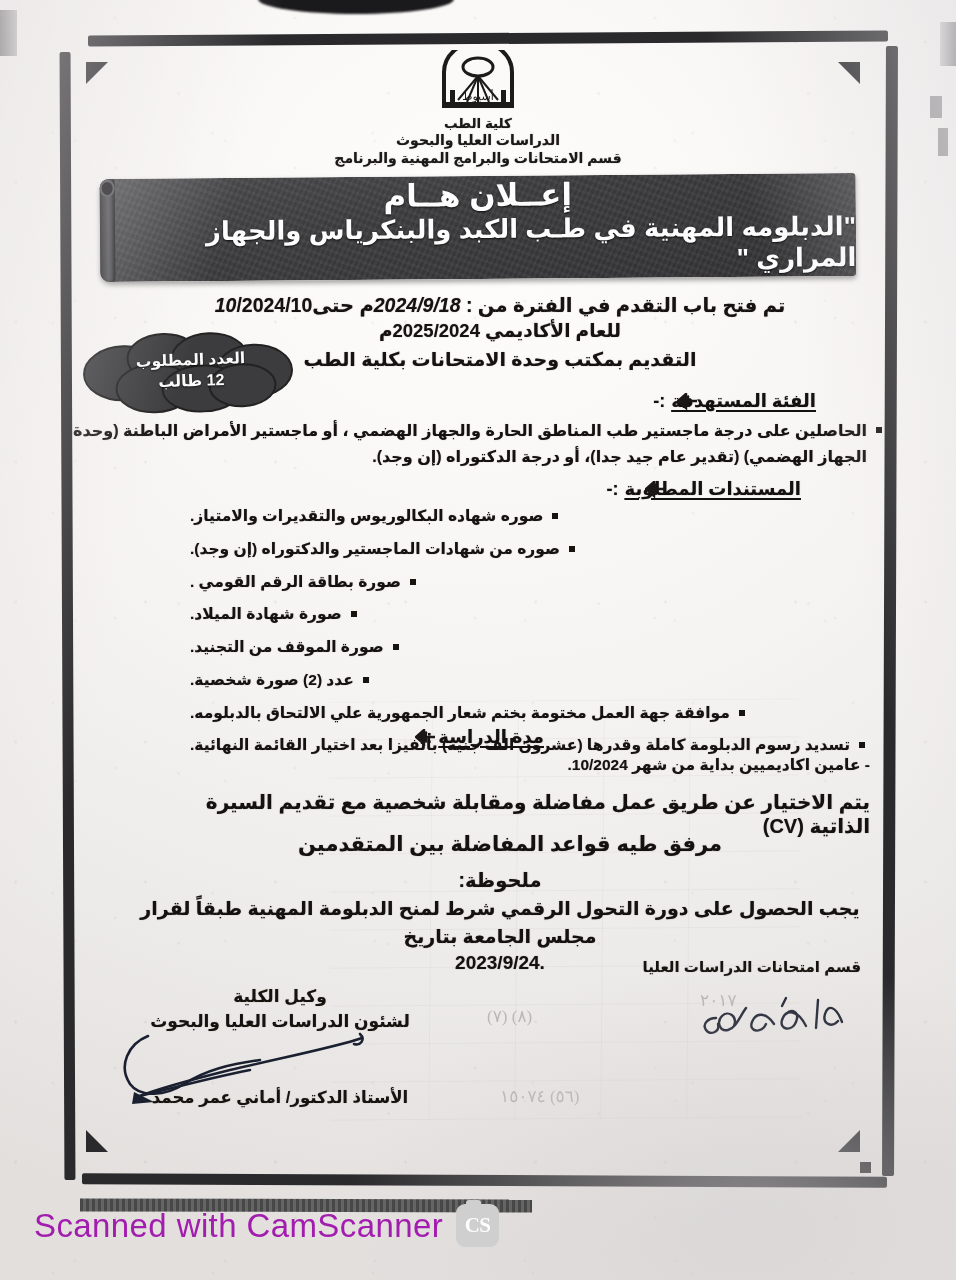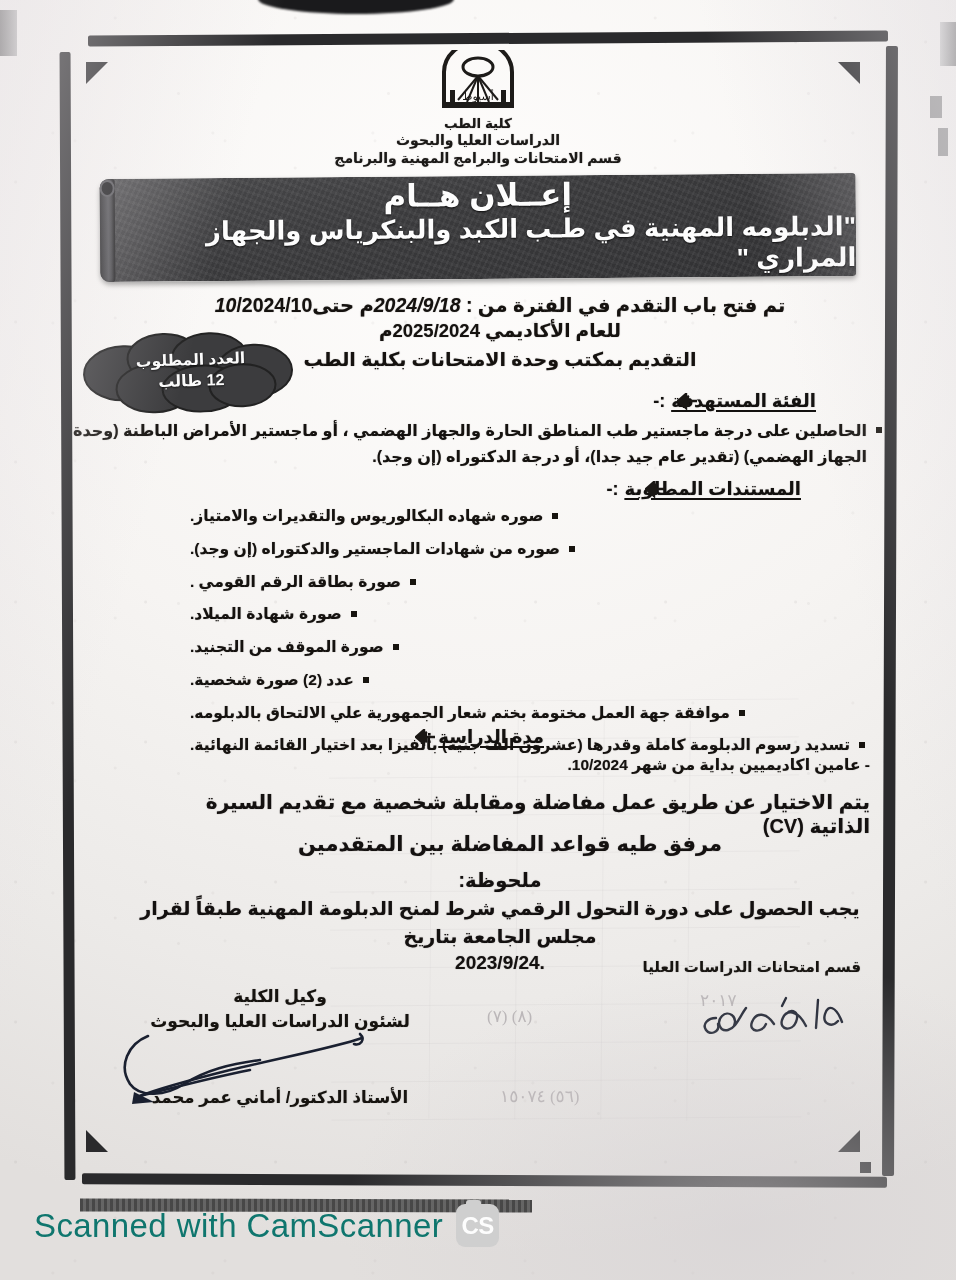--- a/index.html
+++ b/index.html
@@ -399,37 +399,37 @@
   .cs-badge {
     width: 43px; height: 43px;
     border-radius: 9px;
     background: #cfcfcf;
     display: flex;
     align-items: center;
     justify-content: center;
     position: relative;
   }
   .cs-badge .cs-txt {
-    font-family: Liberation Sans, sans-serif;
-    font-weight: bold;
-    font-size: 24px;
+    font-family: Liberation Serif, serif;
+    font-weight: bold;
+    font-size: 21px;
     color: #fdfdfd;
     letter-spacing: -.5px;
   }
   .cs-badge .cs-lens {
     position: absolute;
     top: -4px; left: 10px;
     width: 15px; height: 9px;
     background: #cfcfcf;
     border-radius: 3px 3px 0 0;
   }
   .wm-text {
     font-family: "Liberation Sans", sans-serif;
     font-size: 33px;
-    color: #0f766e;
+    color: #a21caf;
     letter-spacing: .4px;
     direction: ltr;
   }
   .wm-strike {
     position: absolute;
     left: 80px; top: 1199px;
     width: 452px; height: 13px;
     background: repeating-linear-gradient(92deg, #3a3a3a 0 3px, #5a5a5a 3px 6px);
     opacity: .92;
     transform: rotate(.15deg);

